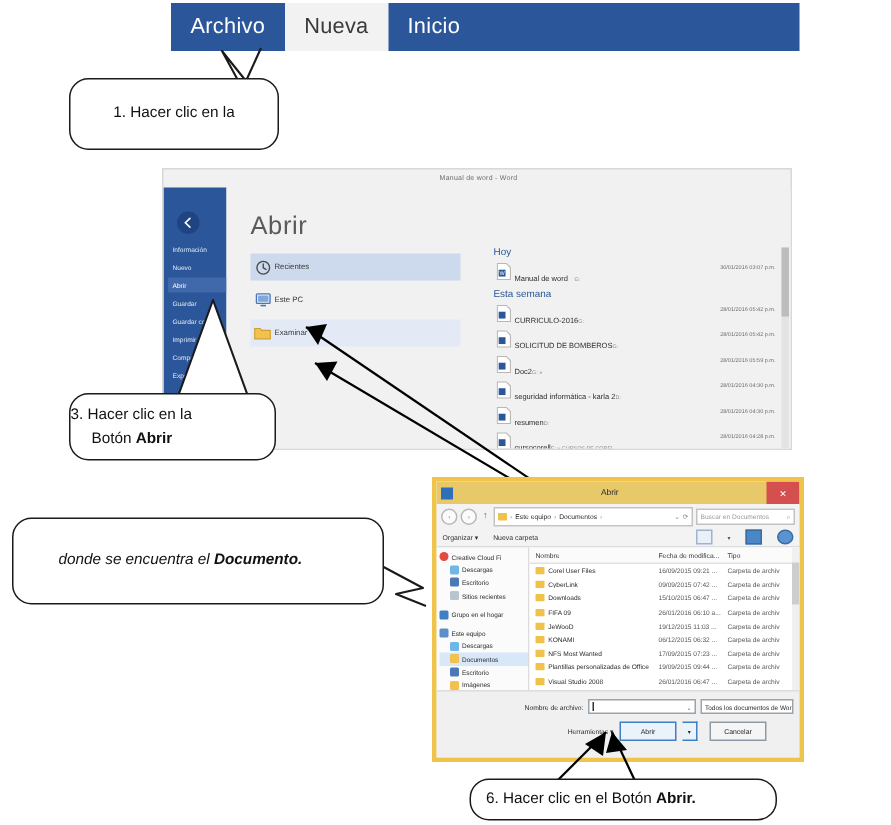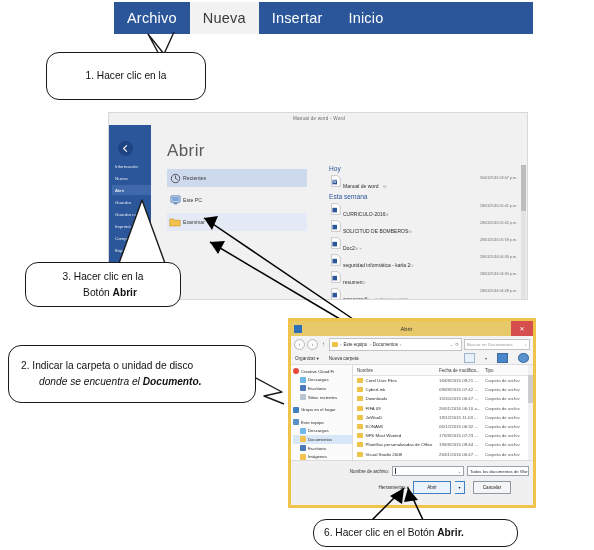--- a/index.html
+++ b/index.html
@@ -20,25 +20,25 @@
 
   
   .callout{
     background:#ffffff;border:1.6px solid #1a1a1a;border-radius:13px;
     box-sizing:border-box;color:#111;font-size:10.2px;line-height:1.55;
     display:flex;flex-direction:column;justify-content:center;
   }
   .callout .ln{display:block;white-space:nowrap;}
   .callout b{font-weight:bold;}
 
-  #callout1{left:46px;top:52px;width:160px;height:48px;align-items:center;justify-content:center;}
+  #callout1{left:46px;top:52px;width:140px;height:48px;align-items:center;justify-content:center;}
   #callout1 .ln:first-child{padding-left:0;}
   #callout1 .l2{padding-left:16px;}
 
-  #callout3{left:25px;top:262px;width:156px;height:45px;align-items:center;}
+  #callout3{left:46px;top:262px;width:138px;height:45px;align-items:flex-start;}
   #callout3 .l2{padding-left:14px;}
 
   #callout2{left:8px;top:345px;width:248px;height:58px;padding-left:12px;}
   #callout2 .l2{padding-left:18px;font-style:italic;}
 
   #callout4{left:313px;top:519px;width:205px;height:28px;justify-content:center;padding-left:10px;}
 
   
   .tail{pointer-events:none;}
 
@@ -123,21 +123,20 @@
   #btn-open{width:36px;border-color:#3f7fc4;background:#eaf2fb;}
   #btn-opendd{width:9px;border-left:none;border-color:#3f7fc4;background:#eaf2fb;font-size:4px;}
   #btn-cancel{width:36px;margin-left:4px;}
 </style>
 </head>
 <body>
 
 <div class="abs" id="ribbon">
   <div class="rtab">Archivo</div>
   <div class="rtab active">Nueva</div>
-  <div class="rtab">Insertar</div>
   <div class="rtab">Inicio</div>
 </div>
 
 <svg class="abs tail" style="left:130px;top:30px;" width="60" height="26">
   <path d="M30,26 L18,4 L34,24 L44,2" fill="#ffffff" stroke="#1a1a1a" stroke-width="1.4" stroke-linejoin="round"></path>
 </svg>
 
 <div class="callout abs" id="callout1">
   <span class="ln">1.  Hacer clic en la</span>
 </div>
@@ -304,21 +303,20 @@
   <path d="M8,18 L22,16 L16,30 Z" fill="#000000"></path>
   <path d="M14,42 L176,138" fill="none" stroke="#000000" stroke-width="1.5"></path>
   <path d="M14,42 L29,41 L22,54 Z" fill="#000000"></path>
 </svg>
 
 <svg class="abs tail" style="left:250px;top:372px;" width="44" height="34">
   <path d="M2,4 L32,20 L14,24 L34,32" fill="#ffffff" stroke="#1a1a1a" stroke-width="1.4" stroke-linejoin="round"></path>
 </svg>
 
 <div class="callout abs" id="callout2">
-  <span class="ln">2.  Indicar la carpeta o unidad de disco</span>
   <span class="ln l2"><span>donde se encuentra el </span><b>Documento.</b></span>
 </div>
 
 <div class="abs" id="dialog">
 
   <div id="dlg-title">
     <span id="dlg-icon"></span>
     <span class="tt">Abrir</span>
     <span id="dlg-close">✕</span>
   </div>

